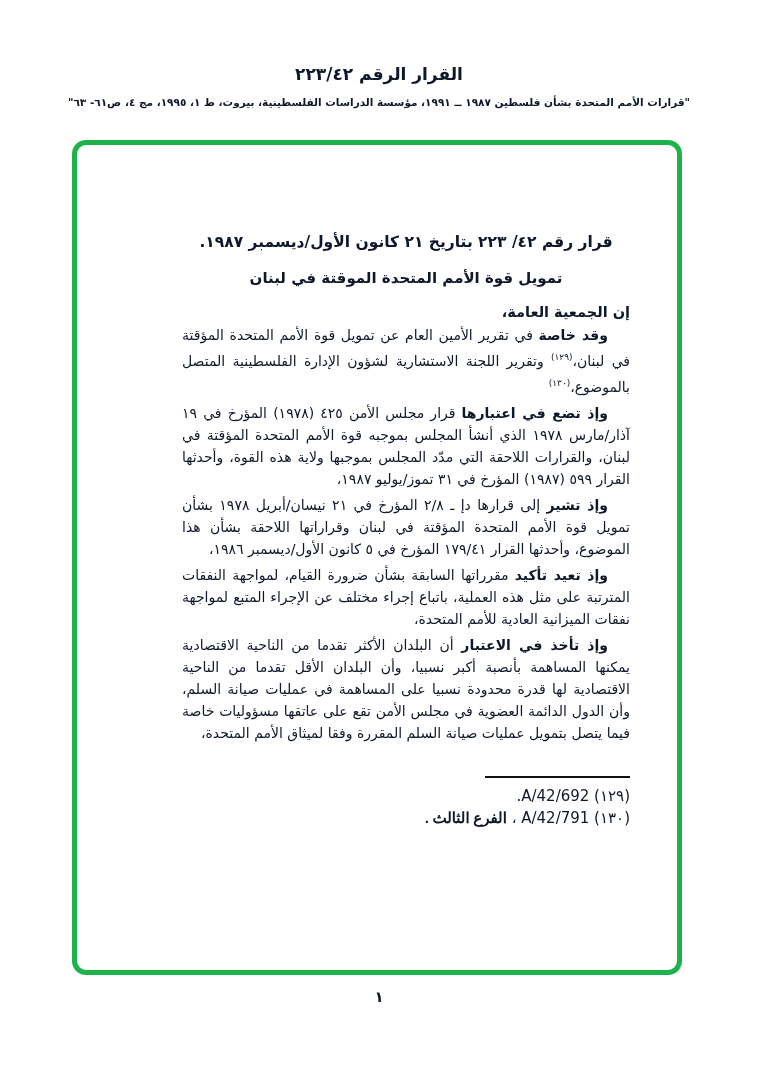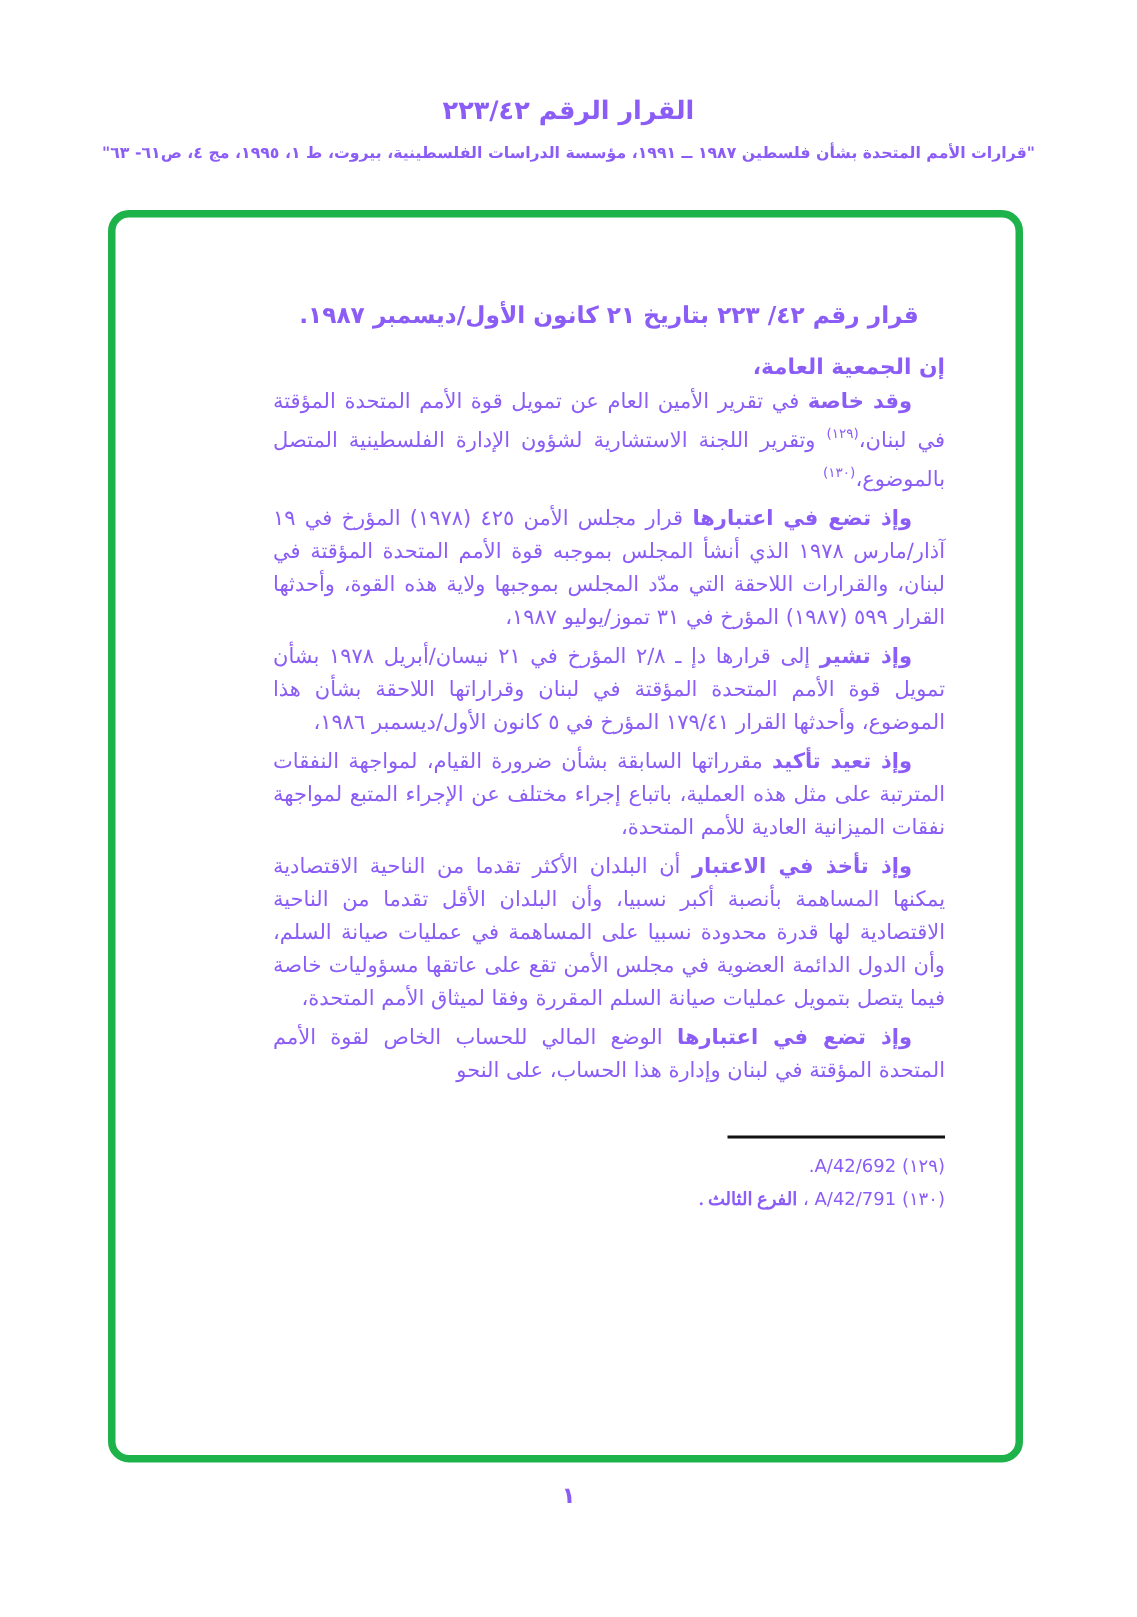--- a/index.html
+++ b/index.html
@@ -40,21 +40,21 @@
     top: 140px;
     left: 72px;
     width: 610px;
     height: 835px;
     box-sizing: border-box;
     border: 5px solid #1db34a;
     border-radius: 14px;
     background: #ffffff;
   }
   .res-content {
-    padding: 56px 47px 0 83px;
+    padding: 88px 47px 0 83px;
     direction: rtl;
     margin-left: 22px;
   }
   .res-title {
     text-align: center;
     font-size: 15.5px;
     font-weight: 700;
     margin-bottom: 18px;
   }
   .res-subject {
@@ -86,21 +86,21 @@
     margin-top: 32px;
   }
   .fn-rule {
     width: 145px;
     height: 2px;
     background: #111111;
     margin: 0 0 7px auto; 
     margin-right: 0;
   }
   .fn-item {
-    font-size: 12px;
+    font-size: 15px;
     line-height: 22px;
     text-align: right;
     white-space: nowrap;
   }
   .fn-item span.b {
     font-weight: 700;
     font-family: Liberation Serif, serif;
   }
   .page-number {
     position: absolute;
@@ -108,39 +108,39 @@
     left: 0;
     width: 758px;
     text-align: center;
     font-size: 15px;
     font-weight: 700;
   }
 </style>
 </head>
 <body>
 
-<div class="page" style="color: #8b5cf6;">
+<div class="page" style="color: #0f172a;">
 
   <div class="doc-header">
     <div class="doc-title">القرار الرقم ٢٢٣/٤٢</div>
     <div class="doc-citation">"قرارات الأمم المتحدة بشأن فلسطين ١٩٨٧ ــ ١٩٩١، مؤسسة الدراسات الفلسطينية، بيروت، ط ١، ١٩٩٥، مج ٤، ص٦١- ٦٣"</div>
   </div>
 
   <div class="res-box" style="border-color: rgb(29, 179, 74);">
     <div class="res-content">
       <div class="res-title">قرار رقم ٤٢/ ٢٢٣ بتاريخ ٢١ كانون الأول/ديسمبر ١٩٨٧.</div>
+      <div class="res-subject">تمويل قوة الأمم المتحدة الموقتة في لبنان</div>
       <div class="res-opening">إن الجمعية العامة،</div>
 
       <div class="res-paragraphs">
           <p><span class="b">وقد خاصة</span><span> في تقرير الأمين العام عن تمويل قوة الأمم المتحدة المؤقتة في لبنان،</span><span class="sup">(١٢٩)</span><span> وتقرير اللجنة الاستشارية لشؤون الإدارة الفلسطينية المتصل بالموضوع،</span><span class="sup">(١٣٠)</span></p>
           <p><span class="b">وإذ تضع في اعتبارها</span><span> قرار مجلس الأمن ٤٢٥ (١٩٧٨) المؤرخ في ١٩ آذار/مارس ١٩٧٨ الذي أنشأ المجلس بموجبه قوة الأمم المتحدة المؤقتة في لبنان، والقرارات اللاحقة التي مدّد المجلس بموجبها ولاية هذه القوة، وأحدثها القرار ٥٩٩ (١٩٨٧) المؤرخ في ٣١ تموز/يوليو ١٩٨٧،</span></p>
           <p><span class="b">وإذ تشير</span><span> إلى قرارها دإ ـ ٢/٨ المؤرخ في ٢١ نيسان/أبريل ١٩٧٨ بشأن تمويل قوة الأمم المتحدة المؤقتة في لبنان وقراراتها اللاحقة بشأن هذا الموضوع، وأحدثها القرار ١٧٩/٤١ المؤرخ في ٥ كانون الأول/ديسمبر ١٩٨٦،</span></p>
           <p><span class="b">وإذ تعيد تأكيد</span><span> مقرراتها السابقة بشأن ضرورة القيام، لمواجهة النفقات المترتبة على مثل هذه العملية، باتباع إجراء مختلف عن الإجراء المتبع لمواجهة نفقات الميزانية العادية للأمم المتحدة،</span></p>
           <p><span class="b">وإذ تأخذ في الاعتبار</span><span> أن البلدان الأكثر تقدما من الناحية الاقتصادية يمكنها المساهمة بأنصبة أكبر نسبيا، وأن البلدان الأقل تقدما من الناحية الاقتصادية لها قدرة محدودة نسبيا على المساهمة في عمليات صيانة السلم، وأن الدول الدائمة العضوية في مجلس الأمن تقع على عاتقها مسؤوليات خاصة فيما يتصل بتمويل عمليات صيانة السلم المقررة وفقا لميثاق الأمم المتحدة،</span></p>
-          <p><span class="b">وإذ تضع في اعتبارها</span><span> الوضع المالي للحساب الخاص لقوة الأمم المتحدة المؤقتة في لبنان وإدارة هذا الحساب، على النحو</span></p>
         </div>
 
       <div class="fn-area">
         <div class="fn-rule"></div>
         <div id="fn-list">
             <div class="fn-item"><span>(١٢٩) </span><span>A/42/692.</span></div>
             <div class="fn-item"><span>(١٣٠) </span><span>A/42/791</span><span> ، </span><span class="b">الفرع الثالث .</span></div>
           </div>
       </div>
     </div>

